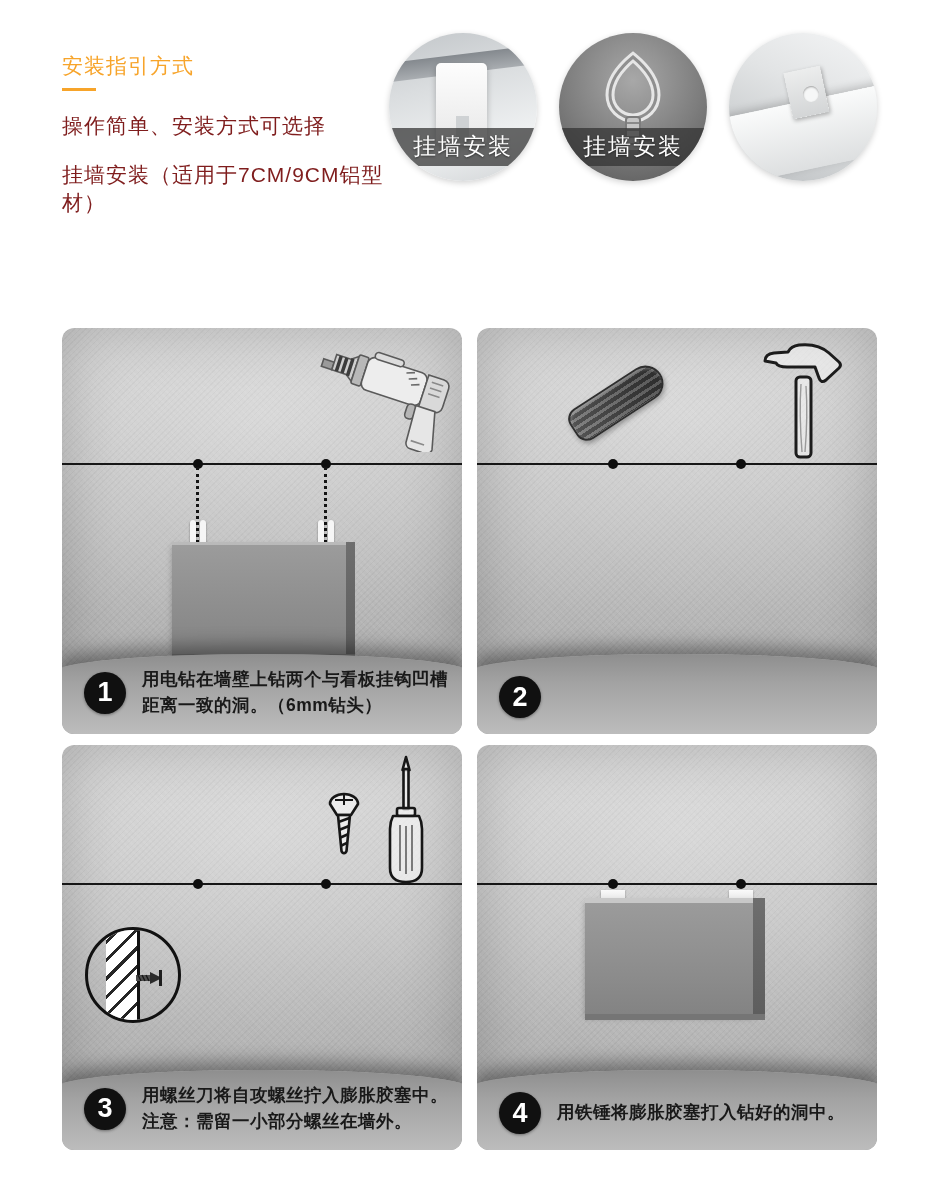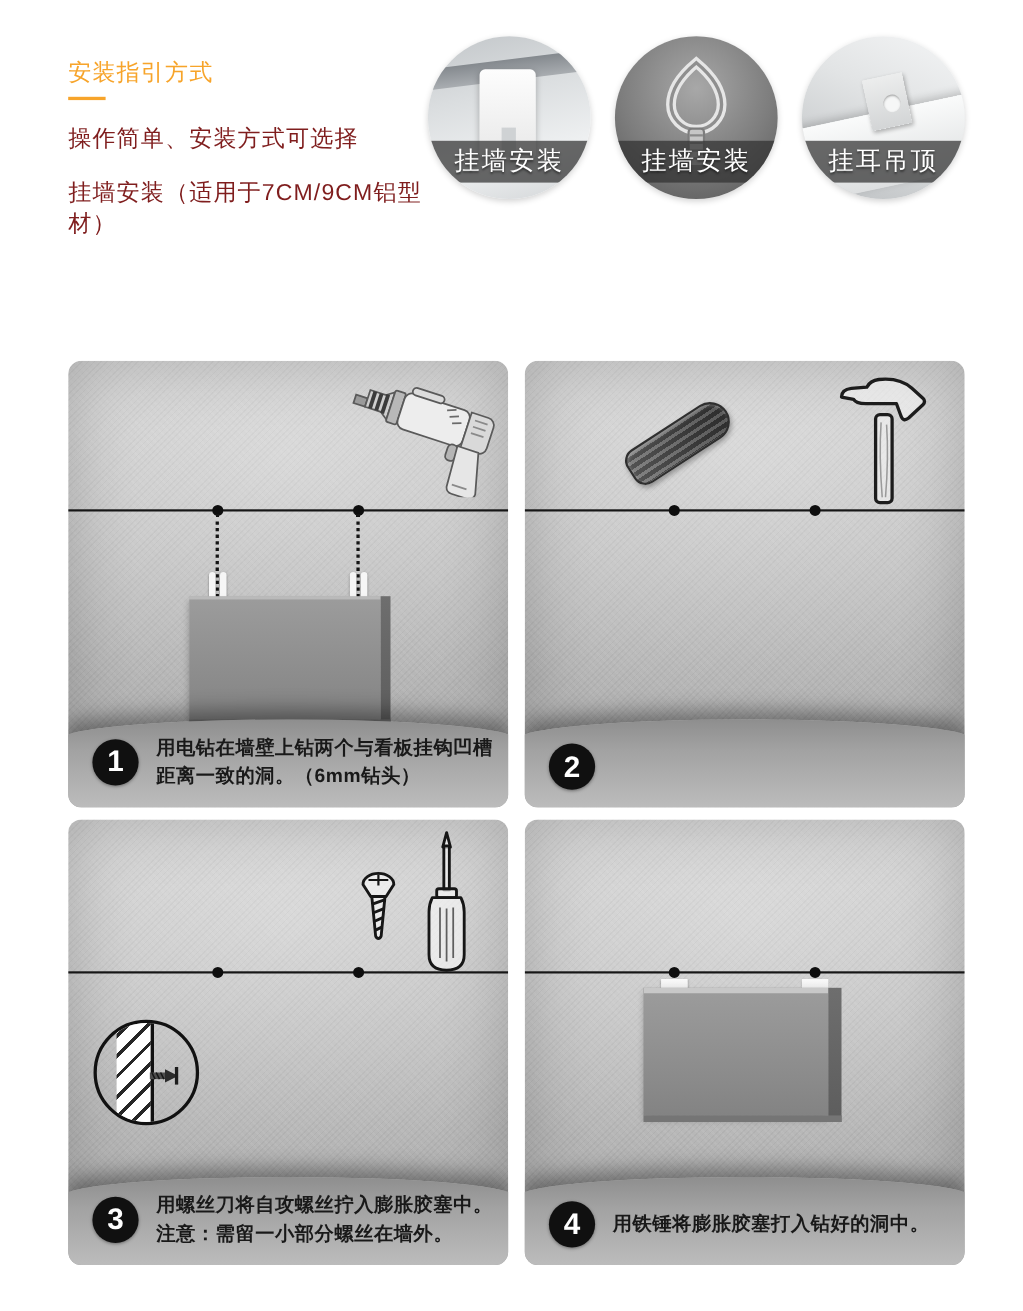--- a/index.html
+++ b/index.html
@@ -129,23 +129,20 @@
     </svg>
     <div class="opt-band">
       <span class="opt-label">挂墙安装</span>
     </div>
   </div>
 
   <div class="opt-circle c3">
     <div class="c3-plate"></div>
     <div class="c3-ear"></div>
     <div class="c3-hole"></div>
-    <div class="opt-band">
-      <span class="opt-label">挂耳吊顶</span>
-    </div>
   </div>
 
   <div class="panel p1">
     <svg class="tool" style="left:252px; top:8px;" width="146" height="116" viewBox="0 0 146 116">
       <g transform="rotate(18 73 58)" stroke="#5a5a5a" stroke-width="1.6">
         <rect x="2" y="44" width="11" height="8" fill="#9a9a9a"></rect>
         <path d="M13,36 h15 l7,-5 v26 l-7,-5 h-15 z" fill="#cfcfcf"></path>
         <rect x="16" y="36" width="3.5" height="16" fill="#3c3c3c" stroke="none"></rect>
         <rect x="22" y="36" width="3.5" height="16" fill="#3c3c3c" stroke="none"></rect>
         <rect x="28" y="35" width="3.5" height="18" fill="#3c3c3c" stroke="none"></rect>

